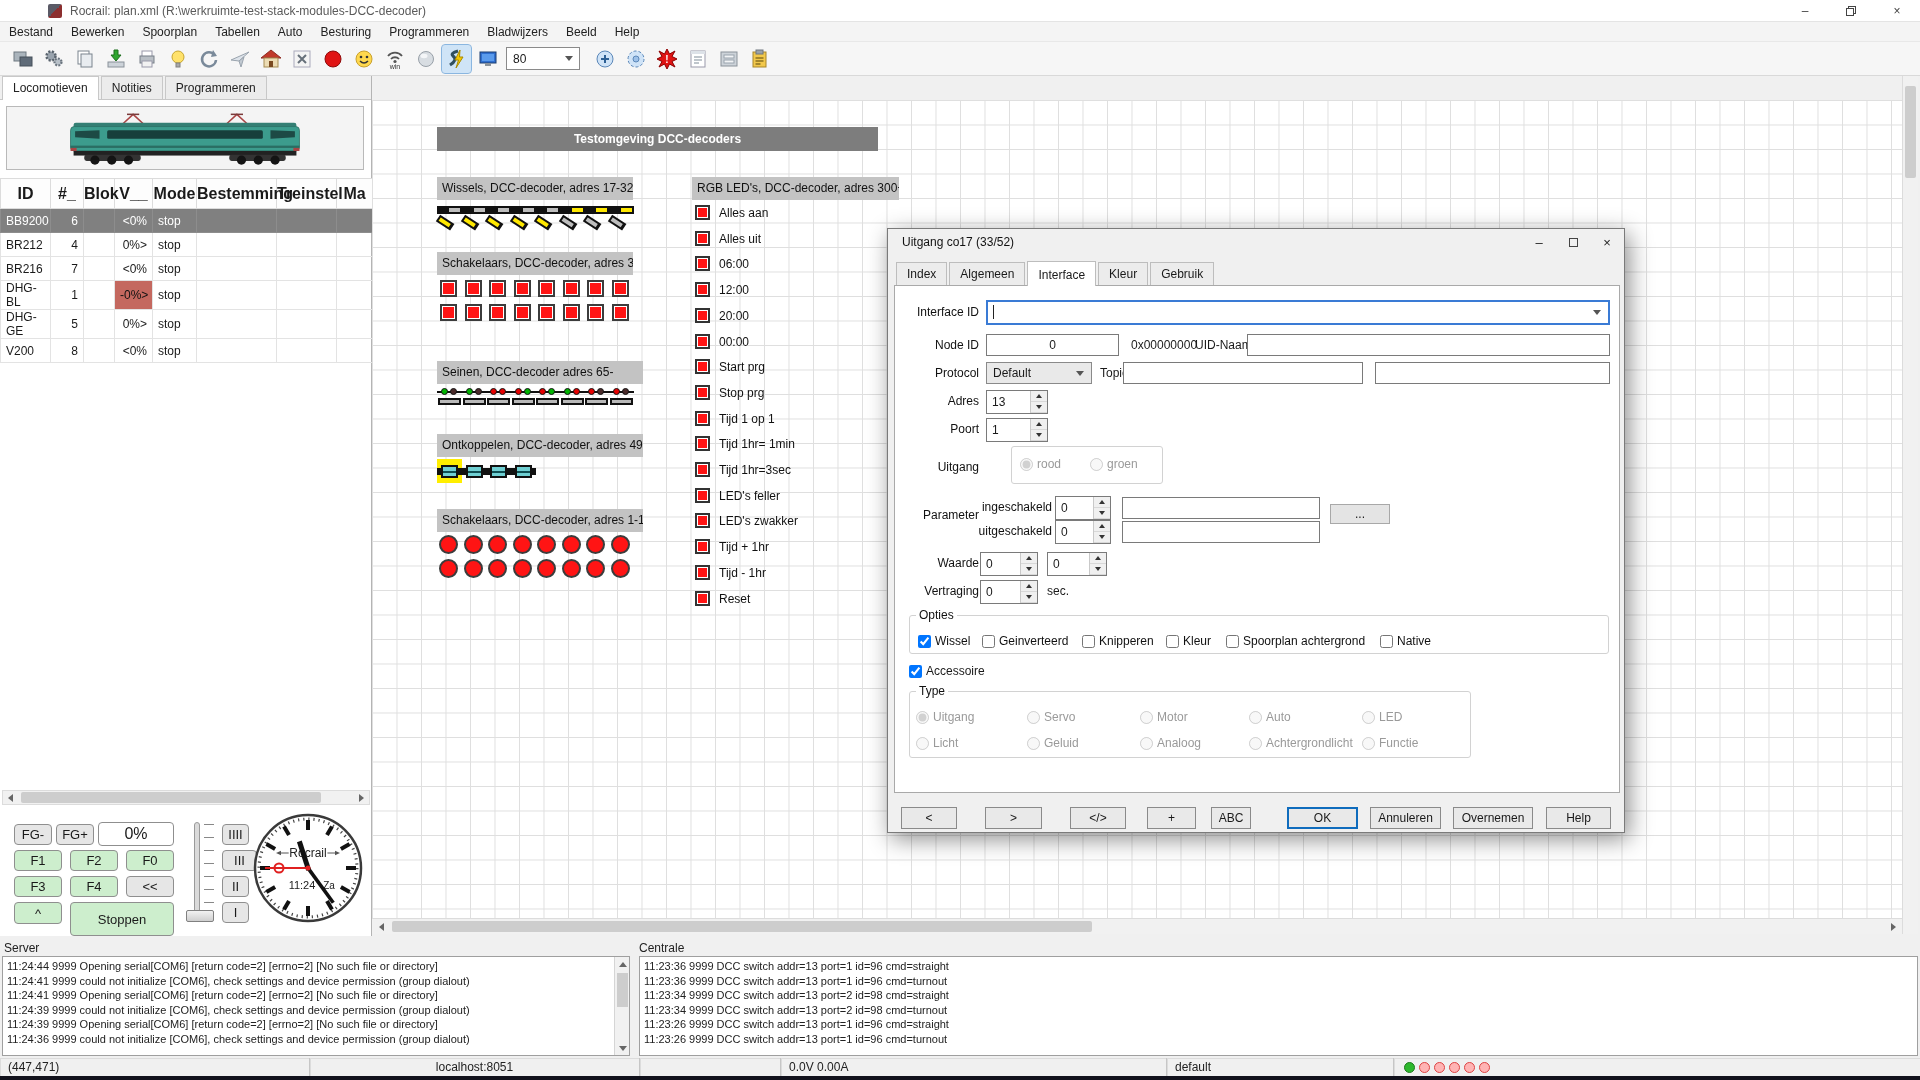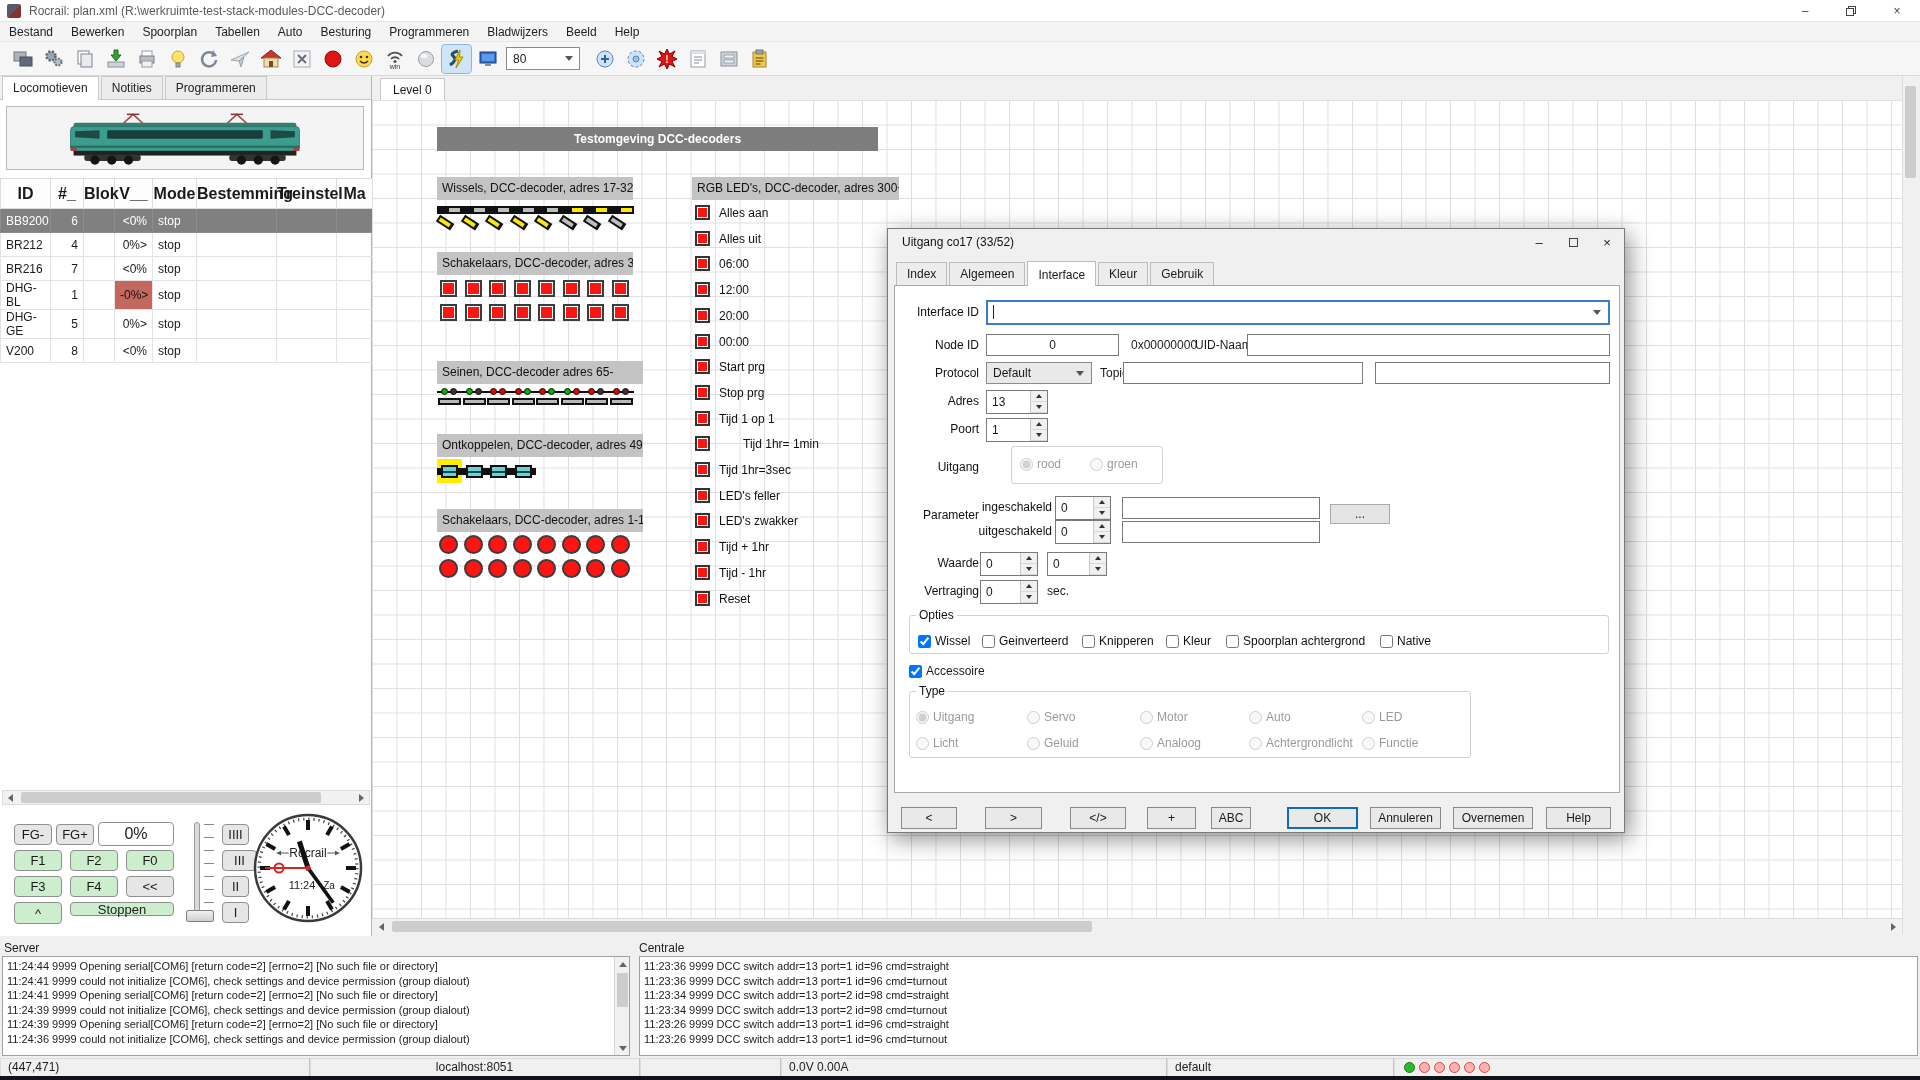--- a/index.html
+++ b/index.html
@@ -1,21 +1,21 @@
 <!DOCTYPE html>
 <html><head>
 <meta charset="utf-8">
 <style>
   * { margin:0; padding:0; box-sizing:border-box; }
   html,body { width:1920px; height:1080px; overflow:hidden; }
   body { font-family:"Liberation Sans","DejaVu Sans",sans-serif; font-size:12px; color:#1a1a1a; background:#fff; }
   #app { position:relative; width:1920px; height:1080px; background:#f0f0f0; }
 
   
-  #titlebar { position:absolute; left:0; top:0; width:1920px; height:22px; background:#ffffff; border-bottom:1px solid #e4e4e4; display:flex; align-items:center; }
+  #titlebar { position:absolute; left:0; top:0; width:1920px; height:22px; background:#ffffff; border-bottom:1px solid #e4e4e4; display:flex; align-items:center;padding-left:41px; }
   #titlebar .appicon { width:14px; height:14px; margin:0 8px 0 7px; background:linear-gradient(135deg,#5a5a66 50%,#8c2f2f 50%); border-radius:2px; }
   #titlebar .title { color:#5a5a5a; font-size:12px; }
   .winbtns { position:absolute; right:0; top:0; height:22px; display:flex; }
   .winbtn { width:46px; height:22px; display:flex; align-items:center; justify-content:center; color:#444; font-size:12px; }
   .wb-sq { width:9px; height:9px; border:1px solid #444; display:inline-block; }
   .wb-sq2 { width:8px; height:8px; border:1px solid #444; box-shadow:2px -2px 0 -1px #fff, 2px -2px 0 0 #444; display:inline-block; margin-top:2px; margin-right:2px;}
 
   #menubar { position:absolute; left:0; top:22px; width:1920px; height:20px; background:#f4f4f4; display:flex; align-items:center; border-bottom:1px solid #e8e8e8;}
   .menuitem { padding:2px 9px; color:#222; }
 
@@ -455,21 +455,21 @@
     <span class="tbutton" style="left:14px; top:748px; width:38px; height:21px;">FG-</span>
     <span class="tbutton" style="left:56px; top:748px; width:38px; height:21px;">FG+</span>
     <span class="speedbox" style="left:98px; top:746px; width:76px; height:24px;">0%</span>
     <span class="tbutton green" style="left:14px; top:774px; width:48px; height:21px;">F1</span>
     <span class="tbutton green" style="left:70px; top:774px; width:48px; height:21px;">F2</span>
     <span class="tbutton green" style="left:126px; top:774px; width:48px; height:21px;">F0</span>
     <span class="tbutton green" style="left:14px; top:800px; width:48px; height:21px;">F3</span>
     <span class="tbutton green" style="left:70px; top:800px; width:48px; height:21px;">F4</span>
     <span class="tbutton" style="left:126px; top:800px; width:48px; height:21px;">&lt;&lt;</span>
     <span class="tbutton green" style="left:14px; top:826px; width:48px; height:22px;">^</span>
-    <span class="tbutton green" style="left:70px; top:826px; width:104px; height:14px;">Stoppen</span>
+    <span class="tbutton green" style="left:70px; top:826px; width:104px; height:34px;">Stoppen</span>
 
     <div class="slider">
       <span class="sl-track"></span>
         <span class="sl-ticks"></span>
         <span class="sl-handle"></span>
     </div>
     <span class="tbutton" style="left:222px; top:748px; width:27px; height:21px;">IIII</span>
     <span class="tbutton" style="left:222px; top:774px; width:35px; height:21px;">III</span>
     <span class="tbutton" style="left:222px; top:800px; width:27px; height:21px;">II</span>
     <span class="tbutton" style="left:222px; top:826px; width:27px; height:21px;">I</span>
@@ -502,23 +502,20 @@
         <rect x="54.2" y="13" width="3.6" height="46" fill="#111" transform="rotate(144,56,56)"></rect>
         <g transform="rotate(270,56,56)" stroke="#e02020">
           <line x1="56" y1="56" x2="56" y2="13" stroke-width="2"></line>
           <circle cx="56" cy="27" r="4.5" fill="none" stroke-width="2"></circle>
         </g>
         <circle cx="56" cy="56" r="2.5" fill="#e02020"></circle>
       </svg>
     </div>
   </div>
 
-  <div id="leveltabs">
-    <span id="leveltab">Level 0</span>
-  </div>
 
   <div id="canvas">
     <div class="banner" style="left:65px; top:27px; width:441px; height:24px;">Testomgeving DCC-decoders</div>
 
     <div class="seclabel" style="left:65px; top:77px; width:196px; height:23px;">Wissels, DCC-decoder, adres 17-32</div>
     <div class="turnout t-straight" style="left:65px; top:103px;">
         <span class="tu-h"></span>
         <span class="tu-seg"></span>
         <span class="tu-diag"></span>
       </div>
@@ -675,21 +672,21 @@
       <span class="ledlabel" style="left:347px; top:208.8px;">20:00</span>
     <div class="ledsq" style="left:323px; top:233.5px;"></div>
       <span class="ledlabel" style="left:347px; top:234.5px;">00:00</span>
     <div class="ledsq" style="left:323px; top:259.2px;"></div>
       <span class="ledlabel" style="left:347px; top:260.2px;">Start prg</span>
     <div class="ledsq" style="left:323px; top:284.9px;"></div>
       <span class="ledlabel" style="left:347px; top:285.9px;">Stop prg</span>
     <div class="ledsq" style="left:323px; top:310.6px;"></div>
       <span class="ledlabel" style="left:347px; top:311.6px;">Tijd 1 op 1</span>
     <div class="ledsq" style="left:323px; top:336.3px;"></div>
-      <span class="ledlabel" style="left:347px; top:337.3px;margin-left:24px;">Tijd 1hr= 1min</span>
+      <span class="ledlabel" style="left:347px; top:337.3px;">Tijd 1hr= 1min</span>
     <div class="ledsq" style="left:323px; top:362px;"></div>
       <span class="ledlabel" style="left:347px; top:363px;">Tijd 1hr=3sec</span>
     <div class="ledsq" style="left:323px; top:387.7px;"></div>
       <span class="ledlabel" style="left:347px; top:388.7px;">LED's feller</span>
     <div class="ledsq" style="left:323px; top:413.4px;"></div>
       <span class="ledlabel" style="left:347px; top:414.4px;">LED's zwakker</span>
     <div class="ledsq" style="left:323px; top:439.1px;"></div>
       <span class="ledlabel" style="left:347px; top:440.1px;">Tijd + 1hr</span>
     <div class="ledsq" style="left:323px; top:464.8px;"></div>
       <span class="ledlabel" style="left:347px; top:465.8px;">Tijd - 1hr</span>

